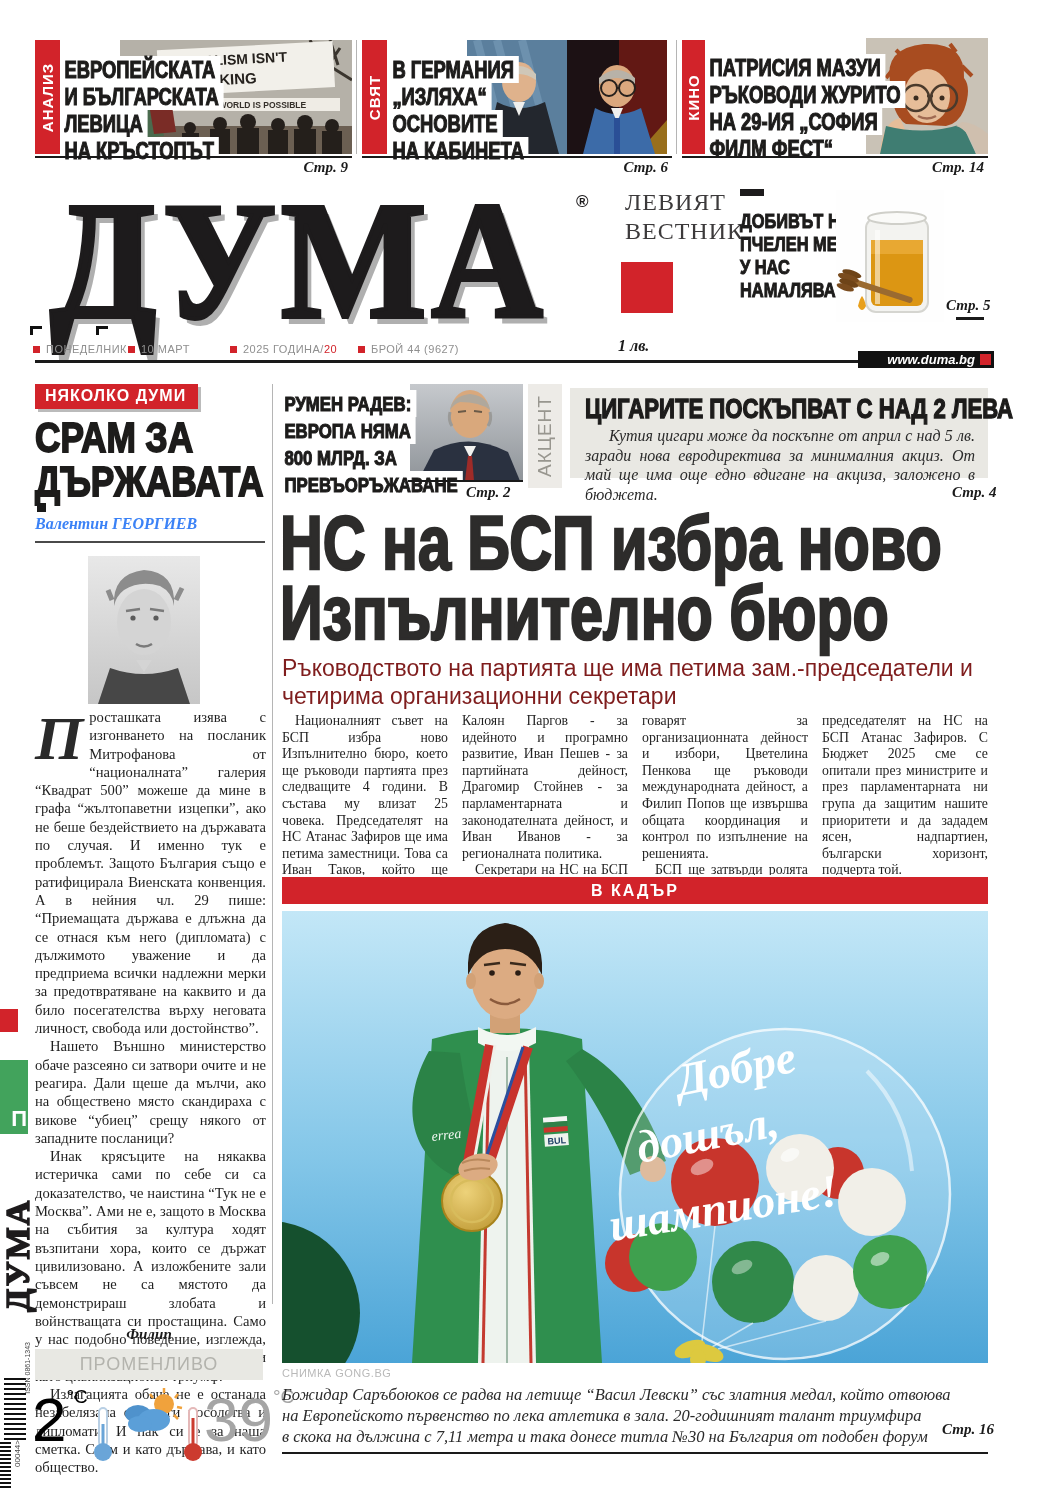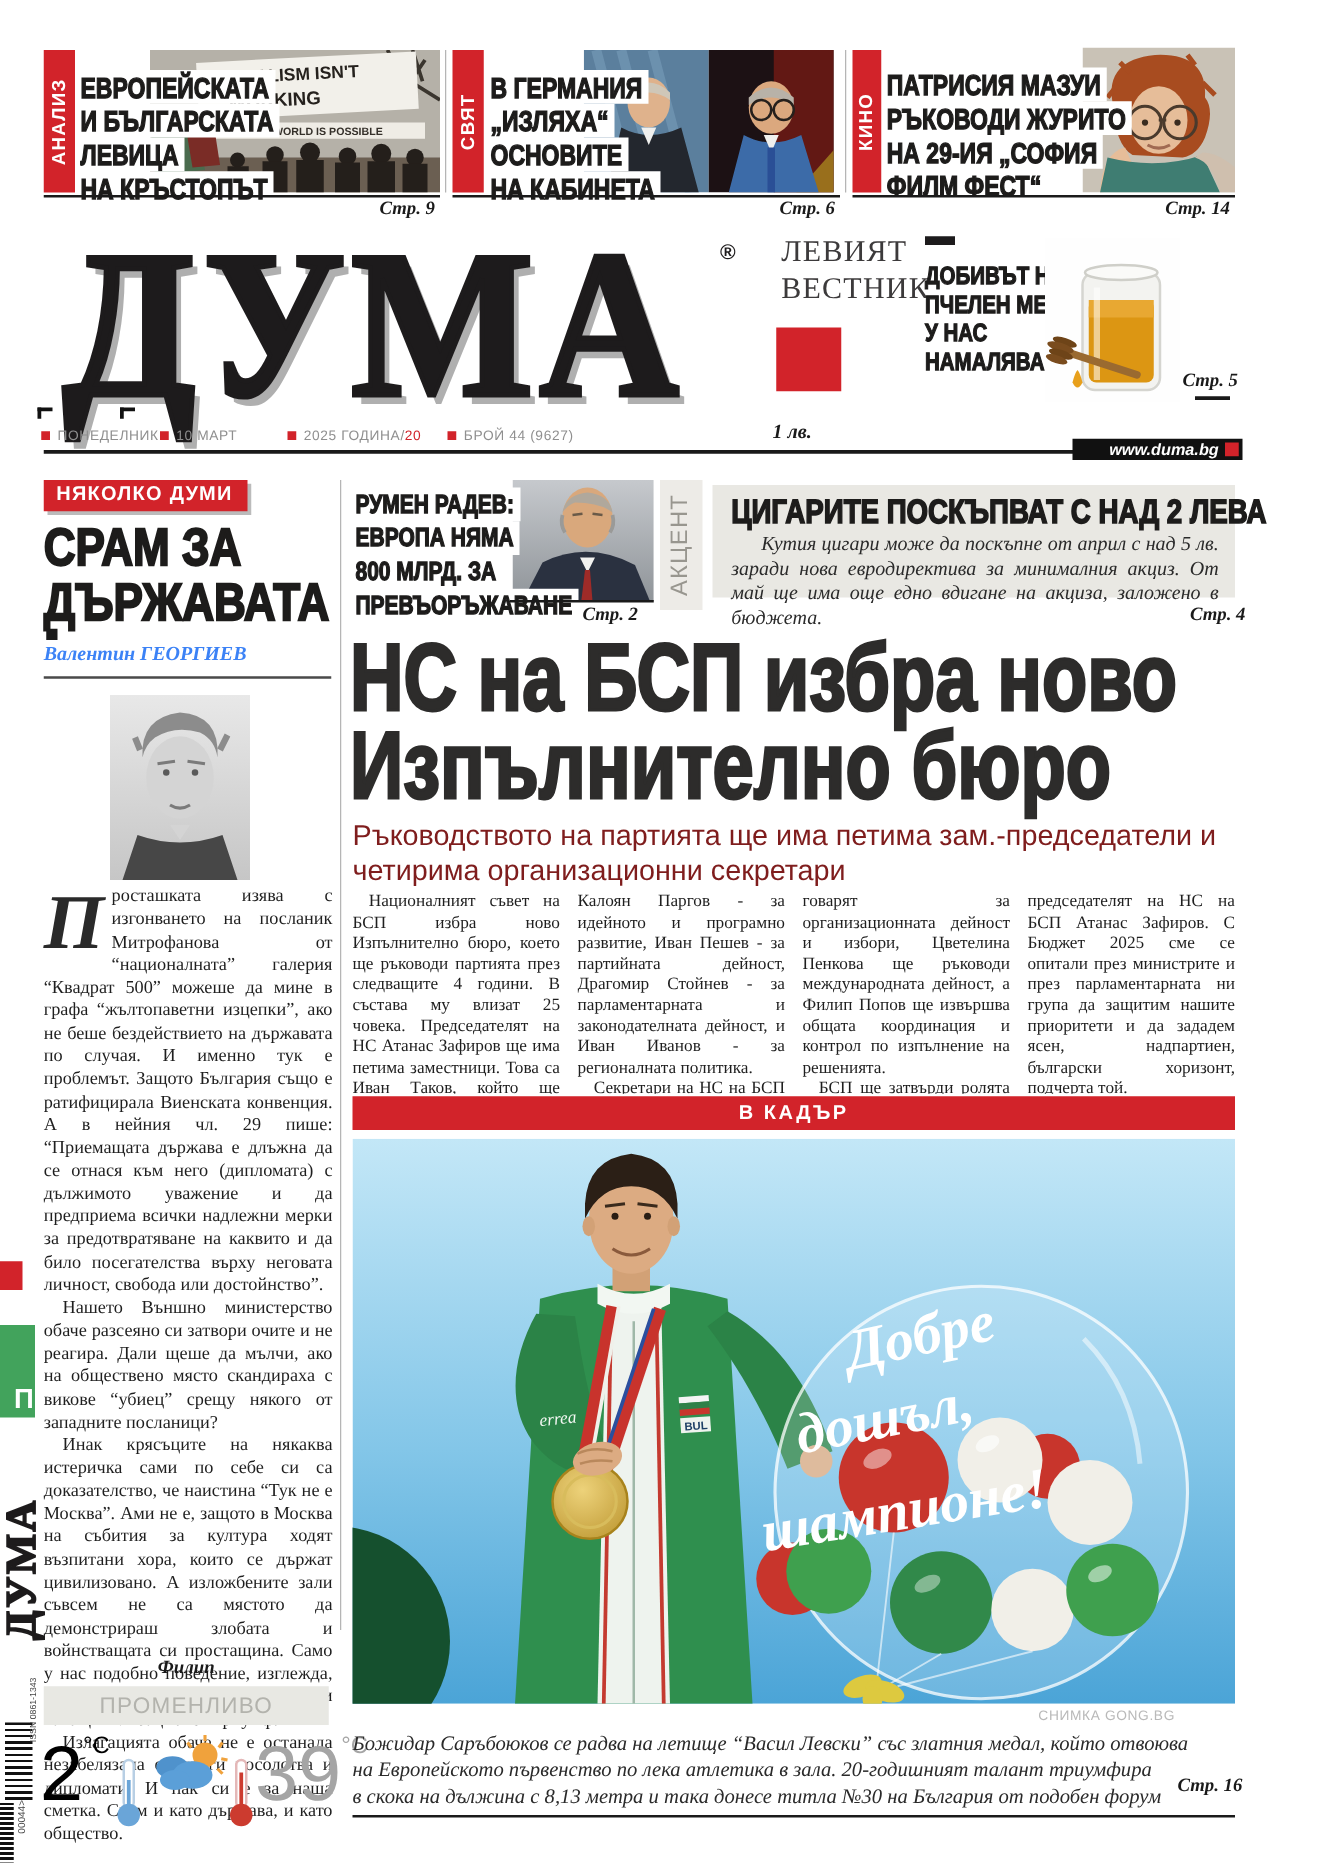--- a/index.html
+++ b/index.html
@@ -414,24 +414,24 @@
     <text class="balloon-txt" x="358" y="252" font-size="46" transform="rotate(-11 358 252)">дошъл,</text>
     <text class="balloon-txt" x="330" y="330" font-size="46" transform="rotate(-9 330 330)">шампионе!</text>
 
     <g fill="#ddc93f">
       <ellipse cx="408" cy="438" rx="16" ry="8" transform="rotate(-20 408 438)"></ellipse>
       <ellipse cx="426" cy="442" rx="16" ry="8" transform="rotate(18 426 442)"></ellipse>
       <ellipse cx="416" cy="448" rx="8" ry="10"></ellipse>
     </g>
   </svg>
 
-  <div class="abs" style="left:282px;top:1367px;width:706px;text-align:right;padding-right:48px;box-sizing:border-box;
+  <div class="abs" style="left:282px;top:1367px;width:706px;padding-right:48px;box-sizing:border-box;
        font-size:11px;letter-spacing:.5px;color:#b9b9b9">СНИМКА GONG.BG</div>
 
   <div class="abs" style="left:282px;top:1384px">
     <div class="cap-line">Божидар Саръбоюков се радва на летище “Васил Левски” със златния медал, който отвоюва</div>
     <div class="cap-line">на Европейското първенство по лека атлетика в зала. 20-годишният талант триумфира</div>
-    <div class="cap-line">в скока на дължина с 8,13 метра и така донесе титла №30 на България от подобен форум</div>
+    <div class="cap-line">в скока на дължина с 7,11 метра и така донесе титла №30 на България от подобен форум</div>
   </div>
   <div class="pref abs" style="left:942px;top:1421px">Стр. 16</div>
   <div class="hr abs" style="left:282px;top:1452px;width:706px;height:2px"></div>
 
 </div>
 
 </body></html>

